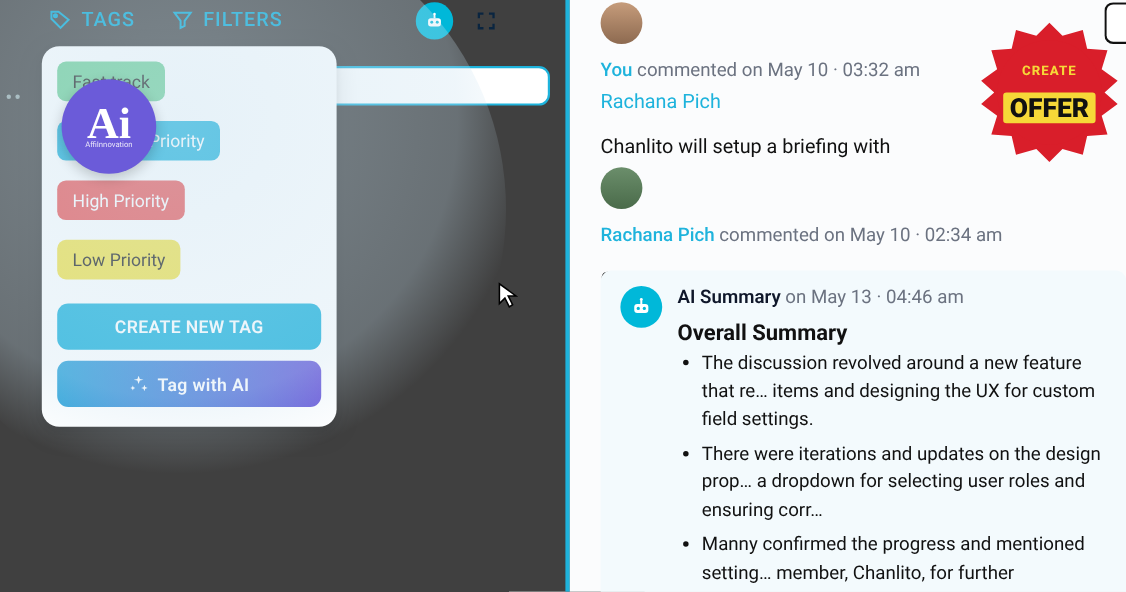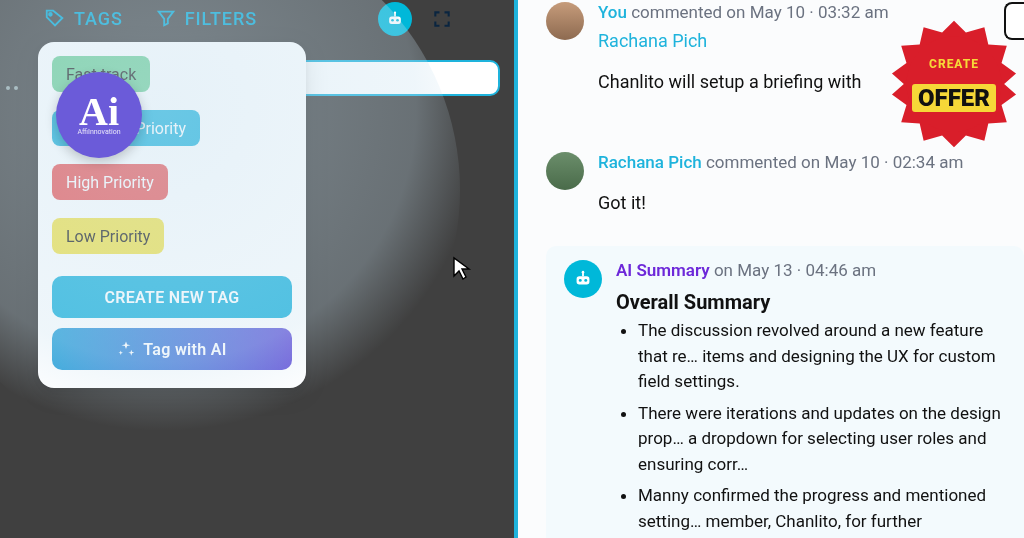--- a/index.html
+++ b/index.html
@@ -173,20 +173,21 @@
     background: #ccc; flex: none;
     display:flex; align-items:center; justify-content:center;
     overflow:hidden;
   }
   .com-avatar.robot { background:#00B8D9; }
 
   .comment-block {
     position: absolute;
     display: flex; gap: 14px;
     align-items: flex-start;
+    flex-direction: column;
   }
 
   .comment-meta { font-size: 17px; color:#6b7280; }
   .comment-meta .author { color:#1EB3DC; font-weight:500; }
   .comment-meta .dim { color:#6b7280; }
 
   .comment-body { font-size: 18px; color:#111; margin-top:20px; }
   .comment-link { color:#1EB3DC; font-size:18px; display:block; margin-top:8px; }
 
   .summary-card {
@@ -195,21 +196,21 @@
     width: 478px;
     height: 300px;
     background: #F3FAFD;
     border-radius: 10px;
     padding: 14px 18px;
     display:flex; gap: 14px;
     align-items:flex-start;
   }
   .summary-content { flex:1; }
   .summary-title-row { font-size: 17px; color:#6b7280; }
-  .summary-title-row .author { color:#6d28d9; font-weight:600; }
+  .summary-title-row .author { color:#0f172a; font-weight:600; }
   .summary-h { font-weight:700; font-size:20px; color:#111; margin-top:10px; }
   .summary-list { margin: 4px 0 0 0; padding-left: 22px; font-size:17px; color:#111; line-height:1.5; }
   .summary-list li { margin-bottom: 6px; }
 
   
   .starburst-wrap {
     position:absolute;
     left: 370px; top: 18px;
     width: 132px; height: 132px;
     z-index: 40;

